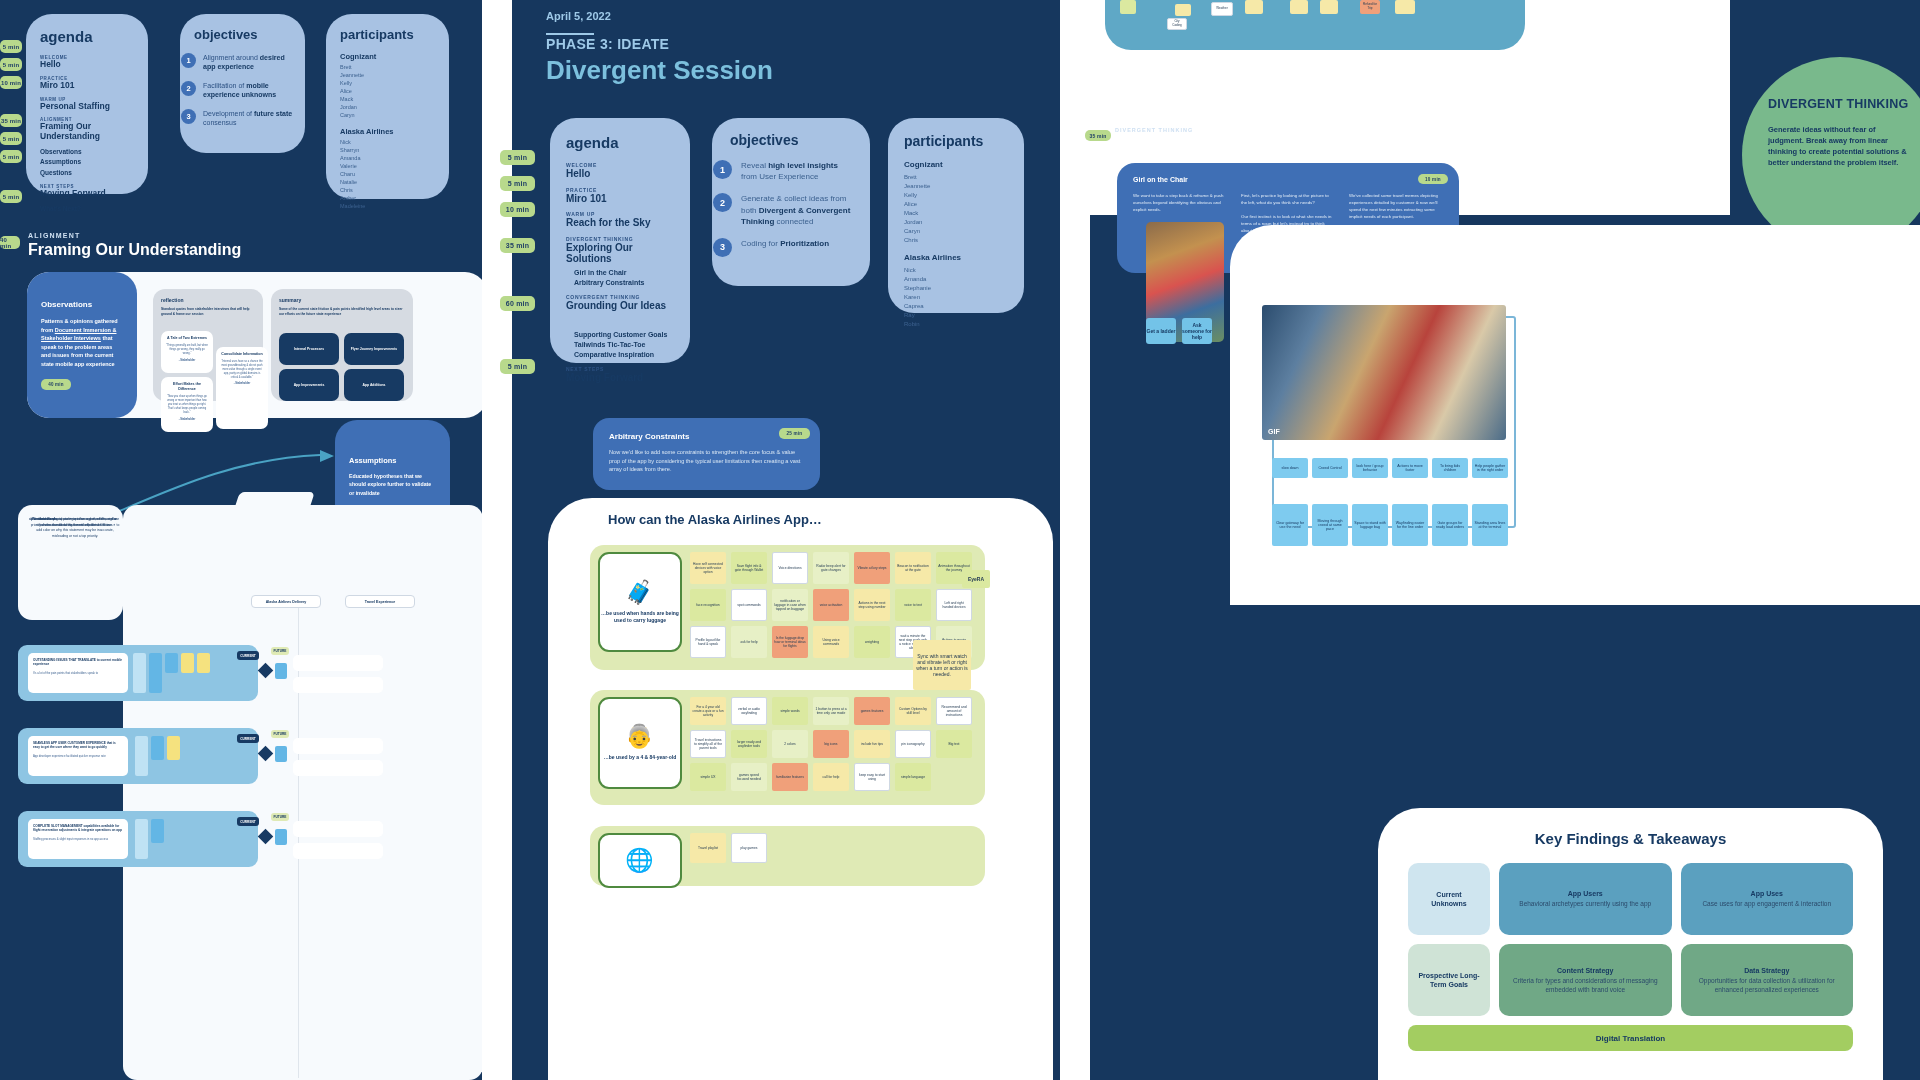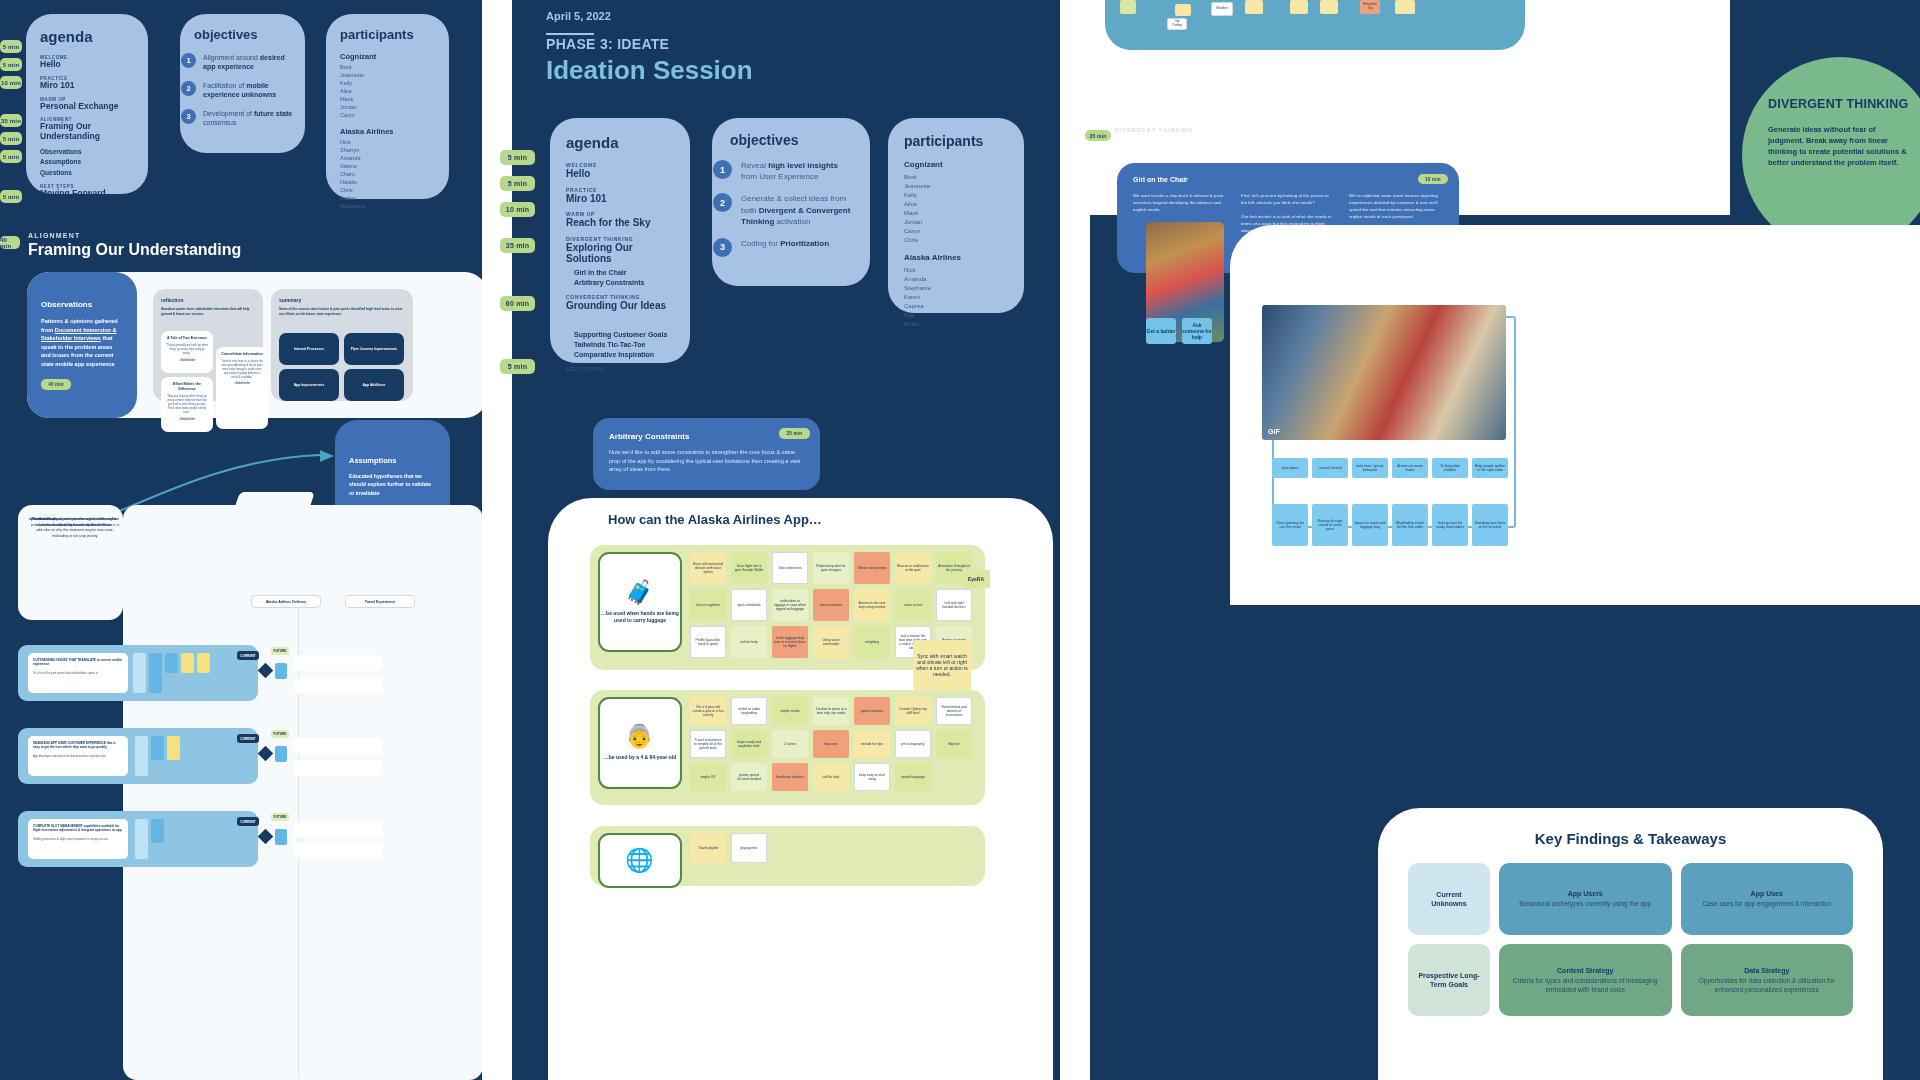--- a/index.html
+++ b/index.html
@@ -212,21 +212,21 @@
       <div class="pill">5 min</div>
     </div>
 
     <div id="p1-agenda" class="card-lt">
       <div class="ttl h-title">agenda</div>
       <div class="eyebrow lbl">WELCOME</div>
       <div class="itm">Hello</div>
       <div class="eyebrow lbl">PRACTICE</div>
       <div class="itm">Miro 101</div>
       <div class="eyebrow lbl">WARM UP</div>
-      <div class="itm">Personal Exchange</div>
+      <div class="itm">Personal Staffing</div>
       <div class="eyebrow lbl">ALIGNMENT</div>
       <div class="itm">Framing Our Understanding</div>
       <div class="sub">Observations</div>
       <div class="sub">Assumptions</div>
       <div class="sub" style="margin-bottom:8px">Questions</div>
       <div class="eyebrow lbl">NEXT STEPS</div>
       <div class="itm">Moving Forward</div>
       <div class="sub">What's Next?</div>
     </div>
 
@@ -398,21 +398,21 @@
     </div>
   </div>
 
   <div id="gutter1"></div>
 
   <div id="panel2"></div>
 
   <div id="p2-date">April 5, 2022</div>
   <div id="p2-rule"></div>
   <div id="p2-phase">PHASE 3: IDEATE</div>
-  <div id="p2-h1">Ideation Session</div>
+  <div id="p2-h1">Divergent Session</div>
 
   <div id="p2-times">
     <div class="pill">5 min</div>
     <div style="height:11px"></div>
     <div class="pill">5 min</div>
     <div style="height:11px"></div>
     <div class="pill">10 min</div>
     <div style="height:21px"></div>
     <div class="pill">35 min</div>
     <div style="height:43px"></div>
@@ -443,21 +443,21 @@
   </div>
 
   <div id="p2-obj" class="card-lt">
     <div class="ttl h-title">objectives</div>
     <div class="row">
       <div class="num-badge">1</div>
       <div class="txt"><span>Reveal </span><b>high level insights</b><span> from User Experience</span></div>
     </div>
     <div class="row">
       <div class="num-badge">2</div>
-      <div class="txt"><span>Generate &amp; collect ideas from both </span><b>Divergent &amp; Convergent Thinking</b><span> activation</span></div>
+      <div class="txt"><span>Generate &amp; collect ideas from both </span><b>Divergent &amp; Convergent Thinking</b><span> connected</span></div>
     </div>
     <div class="row">
       <div class="num-badge">3</div>
       <div class="txt"><span>Coding for </span><b>Prioritization</b><span></span></div>
     </div>
   </div>
 
   <div id="p2-part" class="card-lt">
     <div class="ttl h-title">participants</div>
     <div class="grp">Cognizant</div>
@@ -654,15 +654,16 @@
       </div>
       <div class="kf kf-g">
         <div class="kt">Content Strategy</div>
         <div class="kb">Criteria for types and considerations of messaging embedded with brand voice</div>
       </div>
       <div class="kf kf-g">
         <div class="kt">Data Strategy</div>
         <div class="kb">Opportunities for data collection &amp; utilization for enhanced personalized experiences</div>
       </div>
     </div>
+    <div id="p3-digital">Digital Translation</div>
   </div>
 
 </div>
 
 </body></html>

